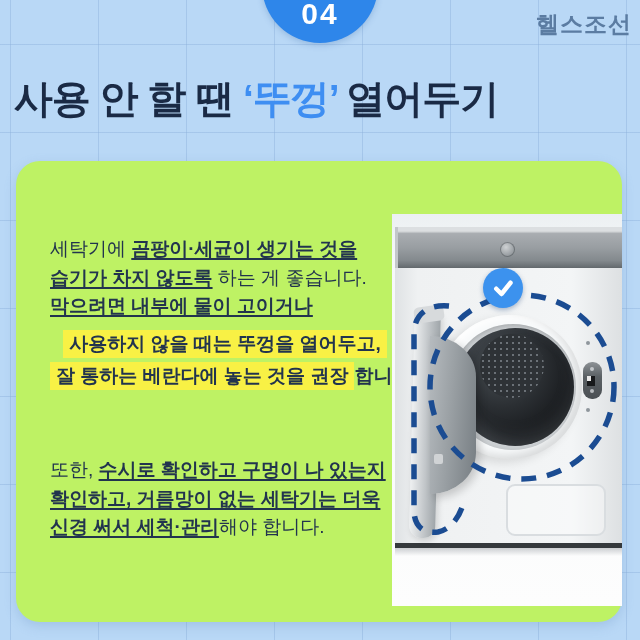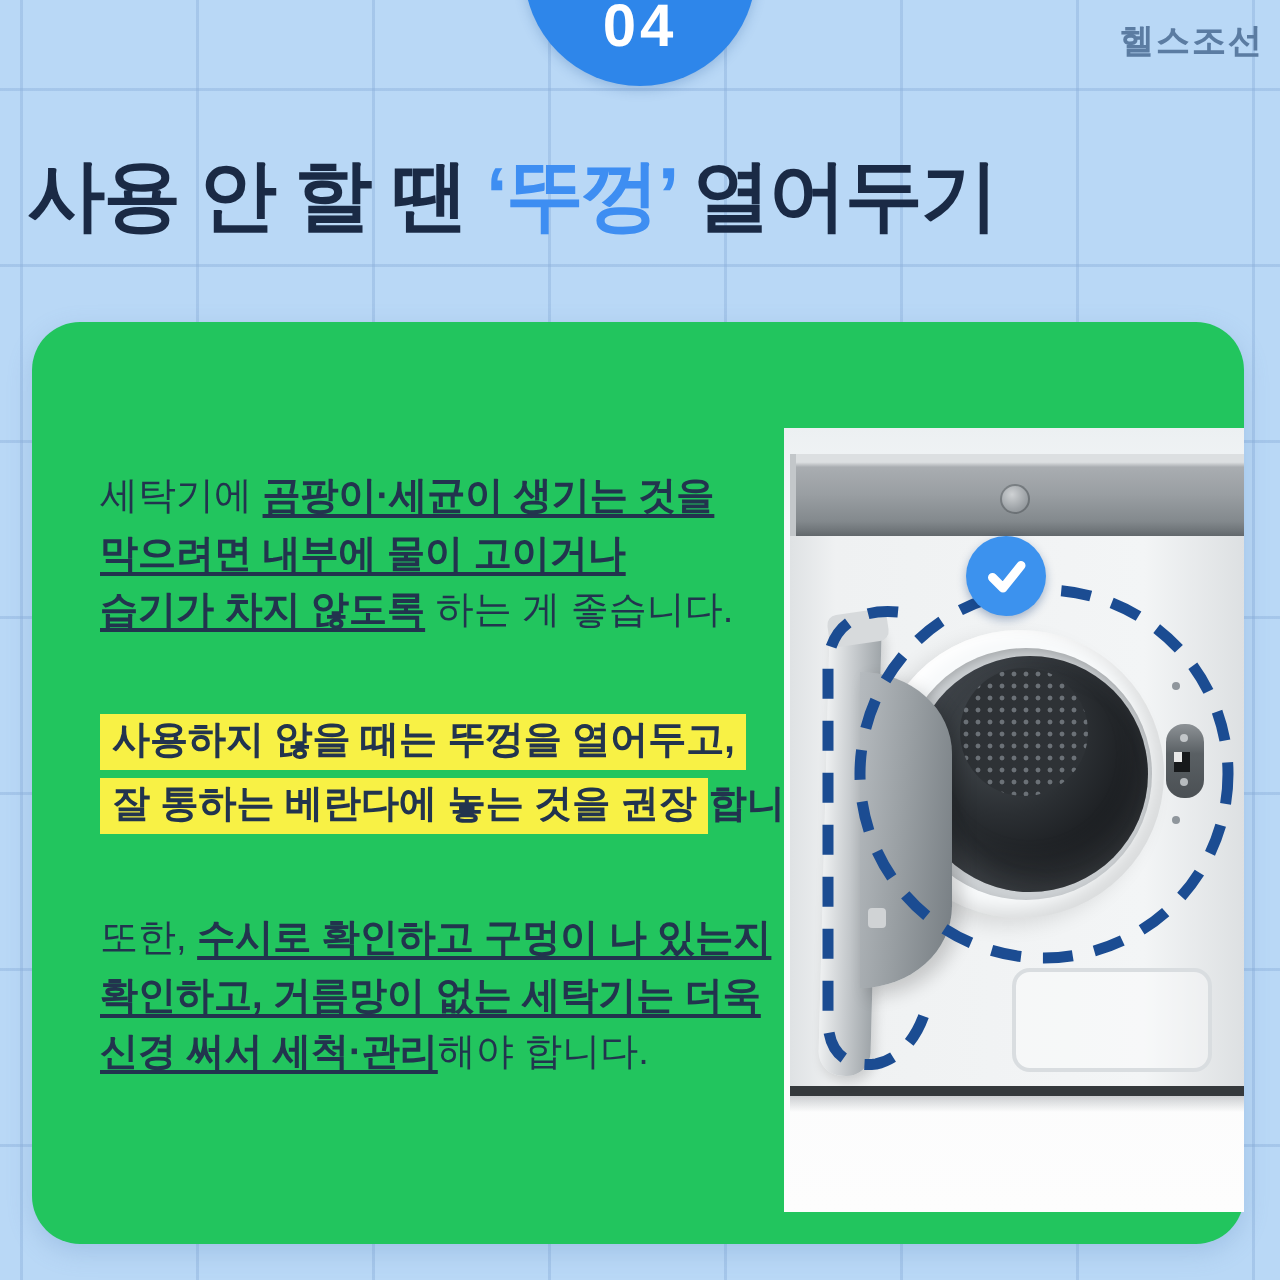--- a/index.html
+++ b/index.html
@@ -18,40 +18,40 @@
   
   .num-badge{
     position:absolute; left:262px; top:-73px; width:116px; height:116px;
     border-radius:50%; background:#2E86EA;
     display:flex; align-items:flex-end; justify-content:center;
     box-shadow:0 2px 6px rgba(40,90,160,.25);
   }
   .num-badge span{ color:#fff; font-size:30px; font-weight:800; letter-spacing:2px; padding-bottom:12px; }
   .brand-logo{
     position:absolute; top:9px; right:8px;
-    font-size:17px; font-weight:800; color:#5B7CA2; letter-spacing:1px;
+    font-size:23px; font-weight:800; color:#5B7CA2; letter-spacing:1px;
   }
   .page-title{
     position:absolute; top:76px; left:0; width:512px; text-align:center;
     font-size:39px; font-weight:900; color:#1A2A45; letter-spacing:-1px; line-height:46px;
     white-space:nowrap;
   }
   .page-title .accent{ color:#3E8EF2; }
 
   
   .card{
     position:absolute; left:16px; top:161px; width:606px; height:461px;
-    background:#22c55e; border-radius:24px;
+    background:#bef264; border-radius:24px;
     box-shadow:0 4px 12px rgba(100,140,190,.28);
   }
 
   
   .para{ position:absolute; left:34px; width:350px; color:#22344E; font-size:19px; }
   .para1{ top:74px; }
-  .para2{ top:196px; }
+  .para2{ top:169px;text-align:center; }
   .para3{ top:295px; }
   .para1 .line, .para3 .line{ line-height:28.5px; white-space:nowrap; }
   .para2 .line{ margin-bottom:4px; white-space:nowrap; }
   .run-plain{ font-weight:400; }
   .run-bold{ font-weight:800; }
   .run-emph{
     font-weight:800;
     text-decoration:underline; text-decoration-thickness:1.5px; text-underline-offset:3px;
   }
   .run-mark{
@@ -150,22 +150,22 @@
   <span>04</span>
 </div>
 <div class="brand-logo">헬스조선</div>
 
 <h1 class="page-title"><span>사용 안 할 땐 </span><span class="accent">‘뚜껑’</span><span> 열어두기</span></h1>
 
 <div class="card">
 
   <div class="para para1">
       <div class="line"><span class="run-plain">세탁기에 </span><span class="run-emph">곰팡이·세균이 생기는 것을</span></div>
+      <div class="line"><span class="run-emph">습기가 차지 않도록</span><span class="run-plain"> 하는 게 좋습니다.</span></div>
       <div class="line"><span class="run-emph">막으려면 내부에 물이 고이거나</span></div>
-      <div class="line"><span class="run-emph">습기가 차지 않도록</span><span class="run-plain"> 하는 게 좋습니다.</span></div>
     </div>
   <div class="para para2">
       <div class="line"><span class="run-mark">사용하지 않을 때는 뚜껑을 열어두고,</span></div>
       <div class="line"><span class="run-mark">잘 통하는 베란다에 놓는 것을 권장</span><span class="run-bold">합니다.</span></div>
     </div>
   <div class="para para3">
       <div class="line"><span class="run-plain">또한, </span><span class="run-emph">수시로 확인하고 구멍이 나 있는지</span></div>
       <div class="line"><span class="run-emph">확인하고, 거름망이 없는 세탁기는 더욱</span></div>
       <div class="line"><span class="run-emph">신경 써서 세척·관리</span><span class="run-plain">해야 합니다.</span></div>
     </div>

